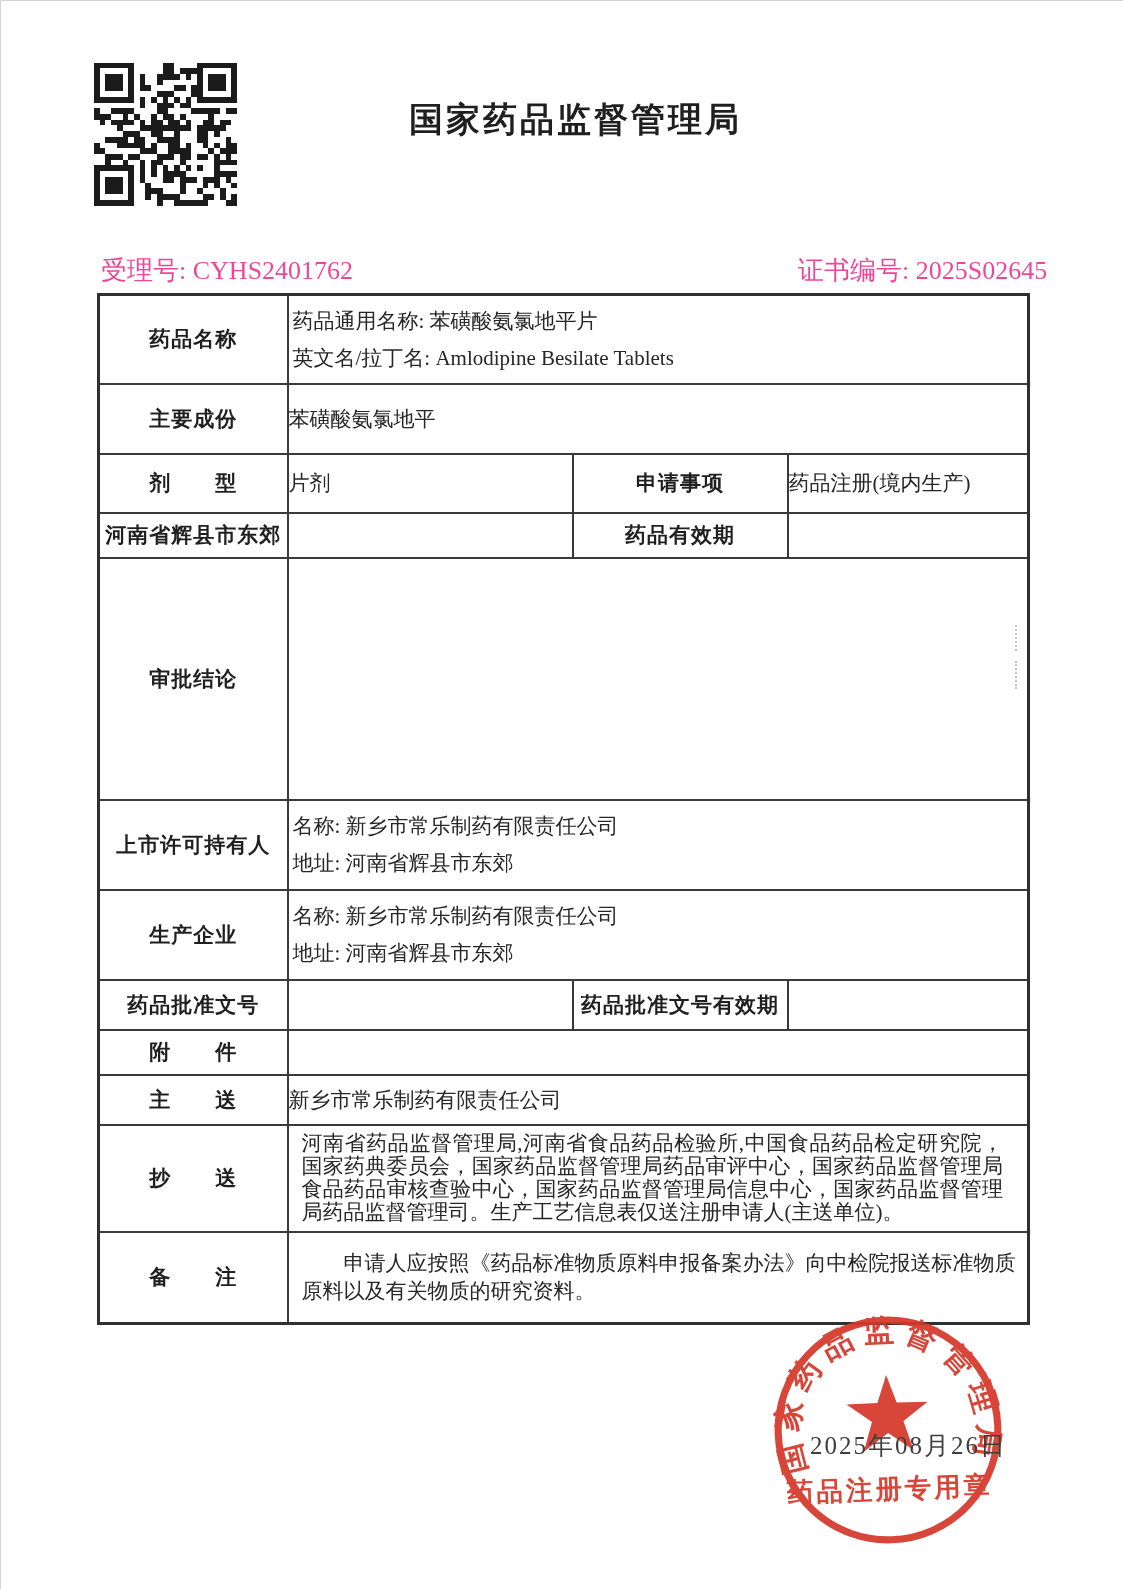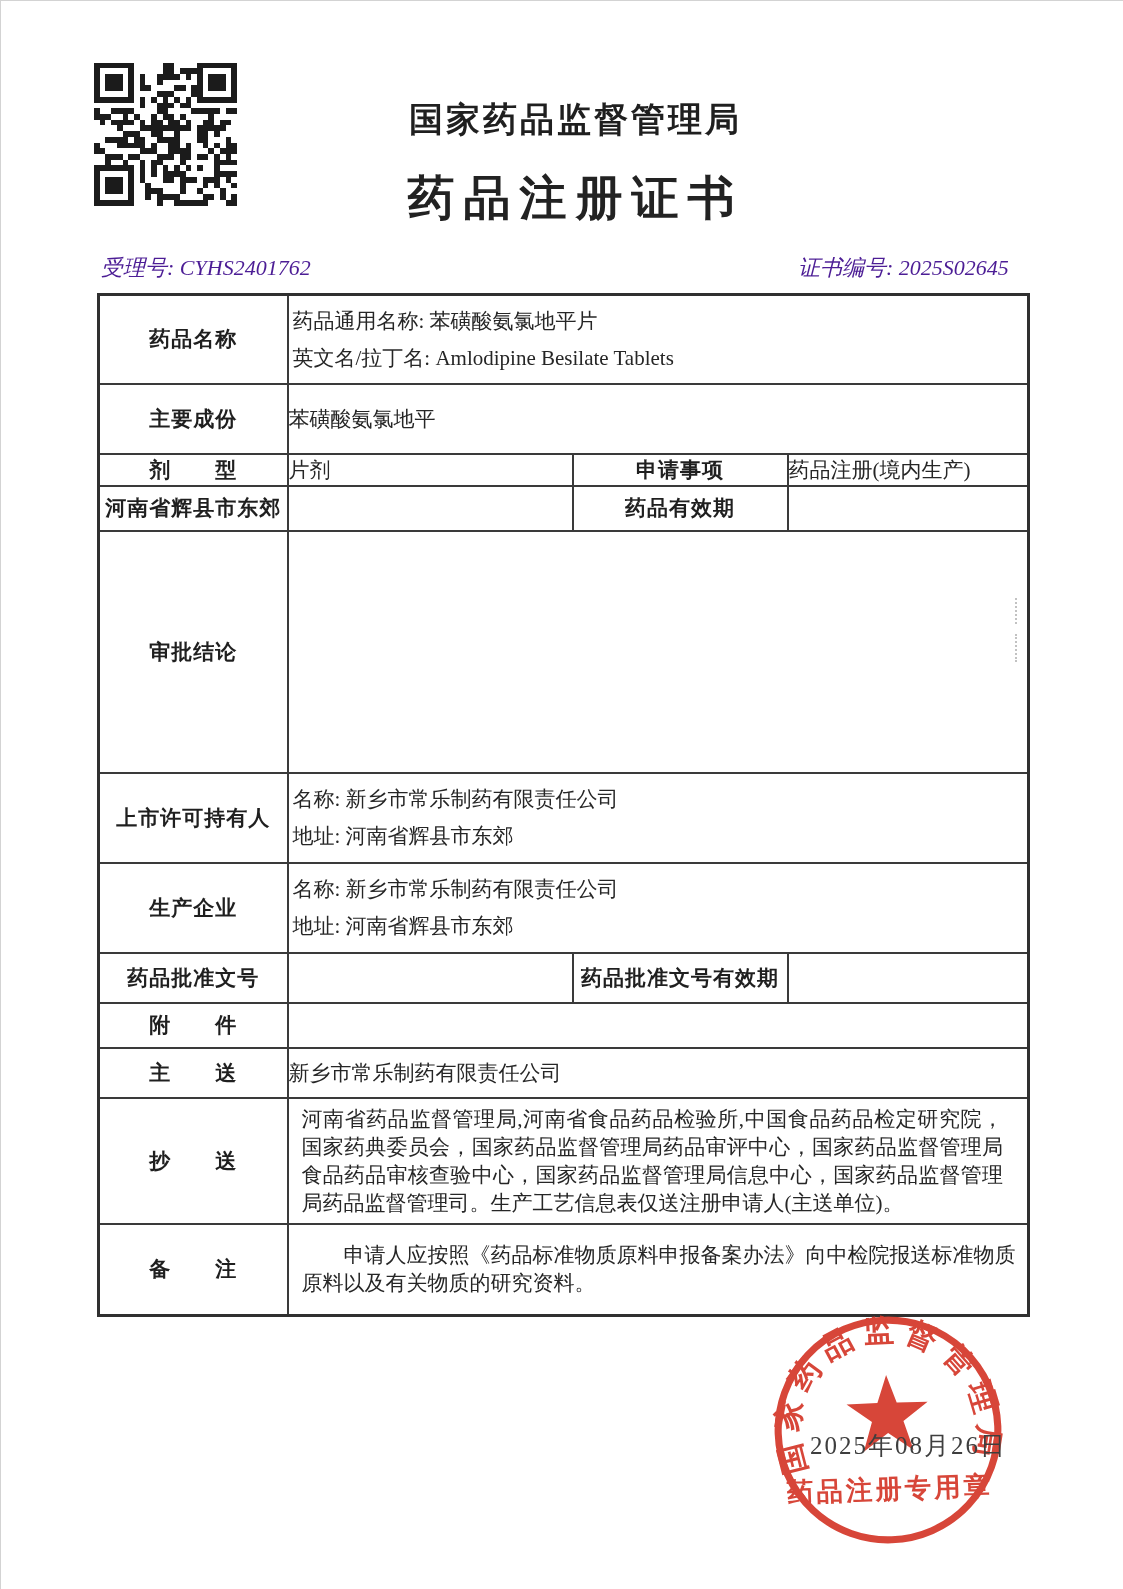--- a/index.html
+++ b/index.html
@@ -7,36 +7,36 @@
         border:1px solid #d3d3d3;margin:0 auto;overflow:hidden;
         font-family:"Liberation Serif","DejaVu Serif",serif;color:#262626;}
   
   .qr{position:absolute;left:93px;top:60px;width:143px;height:146px;}
   .qr svg{width:100%;height:100%;shape-rendering:crispEdges;}
   .org-title{position:absolute;left:26px;right:0;top:96px;text-align:center;
         font-family:"Liberation Sans","DejaVu Sans",sans-serif;
         font-weight:bold;font-size:34px;letter-spacing:3px;color:#1f1f1f;}
   .doc-title{position:absolute;left:26px;right:0;top:166px;text-align:center;
         font-size:47px;letter-spacing:9px;font-weight:600;color:#222;}
-  .meta{position:absolute;top:252px;font-size:22px;color:#4c1d95;font-style:italic;}
+  .meta{position:absolute;top:252px;font-size:26px;color:#ec4899;}
   .meta-left{left:100px;}
   .meta-right{left:797px;}
   
   .cert-table{position:absolute;left:96px;top:292px;width:930px;
         border-collapse:collapse;table-layout:fixed;}
   .cert-table td{border:2px solid #3a3a3a;font-size:21px;vertical-align:middle;
         padding:0;overflow:hidden;}
   .cert-table{border:3px solid #303030;}
   .lbl{font-weight:bold;text-align:center;font-size:22px;letter-spacing:1px;color:#1f1f1f;}
   .val{padding-left:13px;}
-  .r1{height:89px}.r2{height:70px}.r3{height:32px}.r4{height:69px}.r5{height:45px}
+  .r1{height:89px}.r2{height:70px}.r3{height:59px}.r4{height:69px}.r5{height:45px}
   .r6{height:71px}.r7{height:242px}.r8{height:90px}.r9{height:90px}.r10{height:50px}
   .r11{height:45px}.r12{height:50px}.r13{height:107px}.r14{height:92px}
   .two-line div{margin:9px 4px;}
-  .cc-text{padding:6px 24px 6px 13px;line-height:28px;text-align:justify;}
+  .cc-text{padding:6px 24px 6px 13px;line-height:23px;text-align:justify;}
   .remark-text{padding:4px 10px 4px 13px;line-height:28px;text-indent:2em;}
   sub{font-size:14px;vertical-align:-5px;}
   .approval-cell{position:relative;}
   .faint-mark{position:absolute;width:2px;background:none;border-left:2px dotted #9a9a9a;opacity:.6;}
   .fm1{right:8px;top:66px;height:26px;}
   .fm2{right:8px;top:102px;height:28px;}
   
   .stamp{position:absolute;left:768px;top:1310px;width:238px;height:238px;
         opacity:.93;transform:rotate(-2deg);z-index:5;pointer-events:none;}
   .stamp-date{position:absolute;left:809px;top:1428px;font-size:25px;color:#3e3e3e;
@@ -52,21 +52,20 @@
 
 <div class="page">
 
   <div class="qr">
     <svg id="qrsvg" viewBox="0 0 25 25" xmlns="http://www.w3.org/2000/svg">
         <path fill="#1b1b1b" d="M0 0h1v1h-1zM1 0h1v1h-1zM2 0h1v1h-1zM3 0h1v1h-1zM4 0h1v1h-1zM5 0h1v1h-1zM6 0h1v1h-1zM12 0h1v1h-1zM13 0h1v1h-1zM18 0h1v1h-1zM19 0h1v1h-1zM20 0h1v1h-1zM21 0h1v1h-1zM22 0h1v1h-1zM23 0h1v1h-1zM24 0h1v1h-1zM0 1h1v1h-1zM6 1h1v1h-1zM12 1h1v1h-1zM13 1h1v1h-1zM15 1h1v1h-1zM16 1h1v1h-1zM17 1h1v1h-1zM18 1h1v1h-1zM24 1h1v1h-1zM0 2h1v1h-1zM2 2h1v1h-1zM3 2h1v1h-1zM4 2h1v1h-1zM6 2h1v1h-1zM8 2h1v1h-1zM11 2h1v1h-1zM12 2h1v1h-1zM13 2h1v1h-1zM14 2h1v1h-1zM16 2h1v1h-1zM18 2h1v1h-1zM20 2h1v1h-1zM21 2h1v1h-1zM22 2h1v1h-1zM24 2h1v1h-1zM0 3h1v1h-1zM2 3h1v1h-1zM3 3h1v1h-1zM4 3h1v1h-1zM6 3h1v1h-1zM8 3h1v1h-1zM11 3h1v1h-1zM18 3h1v1h-1zM20 3h1v1h-1zM21 3h1v1h-1zM22 3h1v1h-1zM24 3h1v1h-1zM0 4h1v1h-1zM2 4h1v1h-1zM3 4h1v1h-1zM4 4h1v1h-1zM6 4h1v1h-1zM8 4h1v1h-1zM9 4h1v1h-1zM14 4h1v1h-1zM15 4h1v1h-1zM17 4h1v1h-1zM18 4h1v1h-1zM20 4h1v1h-1zM21 4h1v1h-1zM22 4h1v1h-1zM24 4h1v1h-1zM0 5h1v1h-1zM6 5h1v1h-1zM11 5h1v1h-1zM12 5h1v1h-1zM13 5h1v1h-1zM17 5h1v1h-1zM18 5h1v1h-1zM24 5h1v1h-1zM0 6h1v1h-1zM1 6h1v1h-1zM2 6h1v1h-1zM3 6h1v1h-1zM4 6h1v1h-1zM5 6h1v1h-1zM6 6h1v1h-1zM8 6h1v1h-1zM10 6h1v1h-1zM12 6h1v1h-1zM14 6h1v1h-1zM16 6h1v1h-1zM18 6h1v1h-1zM19 6h1v1h-1zM20 6h1v1h-1zM21 6h1v1h-1zM22 6h1v1h-1zM23 6h1v1h-1zM24 6h1v1h-1zM8 7h1v1h-1zM11 7h1v1h-1zM12 7h1v1h-1zM13 7h1v1h-1zM15 7h1v1h-1zM16 7h1v1h-1zM0 8h1v1h-1zM3 8h1v1h-1zM4 8h1v1h-1zM5 8h1v1h-1zM6 8h1v1h-1zM11 8h1v1h-1zM12 8h1v1h-1zM17 8h1v1h-1zM18 8h1v1h-1zM19 8h1v1h-1zM20 8h1v1h-1zM21 8h1v1h-1zM23 8h1v1h-1zM24 8h1v1h-1zM0 9h1v1h-1zM1 9h1v1h-1zM2 9h1v1h-1zM5 9h1v1h-1zM7 9h1v1h-1zM10 9h1v1h-1zM12 9h1v1h-1zM13 9h1v1h-1zM15 9h1v1h-1zM20 9h1v1h-1zM1 10h1v1h-1zM3 10h1v1h-1zM4 10h1v1h-1zM5 10h1v1h-1zM6 10h1v1h-1zM8 10h1v1h-1zM10 10h1v1h-1zM11 10h1v1h-1zM13 10h1v1h-1zM14 10h1v1h-1zM16 10h1v1h-1zM19 10h1v1h-1zM20 10h1v1h-1zM22 10h1v1h-1zM23 10h1v1h-1zM4 11h1v1h-1zM8 11h1v1h-1zM9 11h1v1h-1zM10 11h1v1h-1zM11 11h1v1h-1zM12 11h1v1h-1zM13 11h1v1h-1zM14 11h1v1h-1zM15 11h1v1h-1zM16 11h1v1h-1zM18 11h1v1h-1zM19 11h1v1h-1zM20 11h1v1h-1zM21 11h1v1h-1zM22 11h1v1h-1zM5 12h1v1h-1zM6 12h1v1h-1zM7 12h1v1h-1zM10 12h1v1h-1zM11 12h1v1h-1zM14 12h1v1h-1zM18 12h1v1h-1zM19 12h1v1h-1zM21 12h1v1h-1zM2 13h1v1h-1zM3 13h1v1h-1zM4 13h1v1h-1zM5 13h1v1h-1zM7 13h1v1h-1zM8 13h1v1h-1zM11 13h1v1h-1zM12 13h1v1h-1zM13 13h1v1h-1zM14 13h1v1h-1zM18 13h1v1h-1zM19 13h1v1h-1zM23 13h1v1h-1zM0 14h1v1h-1zM4 14h1v1h-1zM5 14h1v1h-1zM6 14h1v1h-1zM7 14h1v1h-1zM8 14h1v1h-1zM10 14h1v1h-1zM13 14h1v1h-1zM14 14h1v1h-1zM16 14h1v1h-1zM19 14h1v1h-1zM21 14h1v1h-1zM23 14h1v1h-1zM24 14h1v1h-1zM0 15h1v1h-1zM1 15h1v1h-1zM8 15h1v1h-1zM9 15h1v1h-1zM10 15h1v1h-1zM13 15h1v1h-1zM14 15h1v1h-1zM15 15h1v1h-1zM16 15h1v1h-1zM20 15h1v1h-1zM22 15h1v1h-1zM23 15h1v1h-1zM24 15h1v1h-1zM2 16h1v1h-1zM3 16h1v1h-1zM4 16h1v1h-1zM6 16h1v1h-1zM7 16h1v1h-1zM11 16h1v1h-1zM12 16h1v1h-1zM13 16h1v1h-1zM15 16h1v1h-1zM16 16h1v1h-1zM18 16h1v1h-1zM19 16h1v1h-1zM21 16h1v1h-1zM23 16h1v1h-1zM2 17h1v1h-1zM5 17h1v1h-1zM8 17h1v1h-1zM10 17h1v1h-1zM11 17h1v1h-1zM15 17h1v1h-1zM21 17h1v1h-1zM22 17h1v1h-1zM23 17h1v1h-1zM24 17h1v1h-1zM0 18h1v1h-1zM1 18h1v1h-1zM2 18h1v1h-1zM3 18h1v1h-1zM4 18h1v1h-1zM5 18h1v1h-1zM6 18h1v1h-1zM8 18h1v1h-1zM10 18h1v1h-1zM12 18h1v1h-1zM14 18h1v1h-1zM16 18h1v1h-1zM18 18h1v1h-1zM21 18h1v1h-1zM0 19h1v1h-1zM6 19h1v1h-1zM8 19h1v1h-1zM10 19h1v1h-1zM12 19h1v1h-1zM13 19h1v1h-1zM14 19h1v1h-1zM15 19h1v1h-1zM21 19h1v1h-1zM22 19h1v1h-1zM23 19h1v1h-1zM24 19h1v1h-1zM0 20h1v1h-1zM2 20h1v1h-1zM3 20h1v1h-1zM4 20h1v1h-1zM6 20h1v1h-1zM8 20h1v1h-1zM12 20h1v1h-1zM13 20h1v1h-1zM15 20h1v1h-1zM16 20h1v1h-1zM17 20h1v1h-1zM19 20h1v1h-1zM20 20h1v1h-1zM21 20h1v1h-1zM23 20h1v1h-1zM0 21h1v1h-1zM2 21h1v1h-1zM3 21h1v1h-1zM4 21h1v1h-1zM6 21h1v1h-1zM9 21h1v1h-1zM15 21h1v1h-1zM19 21h1v1h-1zM21 21h1v1h-1zM24 21h1v1h-1zM0 22h1v1h-1zM2 22h1v1h-1zM3 22h1v1h-1zM4 22h1v1h-1zM6 22h1v1h-1zM9 22h1v1h-1zM10 22h1v1h-1zM11 22h1v1h-1zM15 22h1v1h-1zM18 22h1v1h-1zM22 22h1v1h-1zM0 23h1v1h-1zM6 23h1v1h-1zM9 23h1v1h-1zM11 23h1v1h-1zM12 23h1v1h-1zM13 23h1v1h-1zM14 23h1v1h-1zM19 23h1v1h-1zM20 23h1v1h-1zM22 23h1v1h-1zM24 23h1v1h-1zM0 24h1v1h-1zM1 24h1v1h-1zM2 24h1v1h-1zM3 24h1v1h-1zM4 24h1v1h-1zM5 24h1v1h-1zM6 24h1v1h-1zM11 24h1v1h-1zM14 24h1v1h-1zM15 24h1v1h-1zM16 24h1v1h-1zM17 24h1v1h-1zM18 24h1v1h-1zM19 24h1v1h-1zM23 24h1v1h-1zM24 24h1v1h-1z"></path>
       </svg>
   </div>
 
   <div class="org-title">国家药品监督管理局</div>
-  <div class="doc-title">药品注册证书</div>
 
   <div class="meta meta-left"><span>受理号: </span><span>CYHS2401762</span></div>
   <div class="meta meta-right"><span>证书编号: </span><span>2025S02645</span></div>
 
   <table class="cert-table">
     <colgroup>
         <col style="width:189px">
         <col style="width:285px">
         <col style="width:215px">
         <col style="width:241px">

